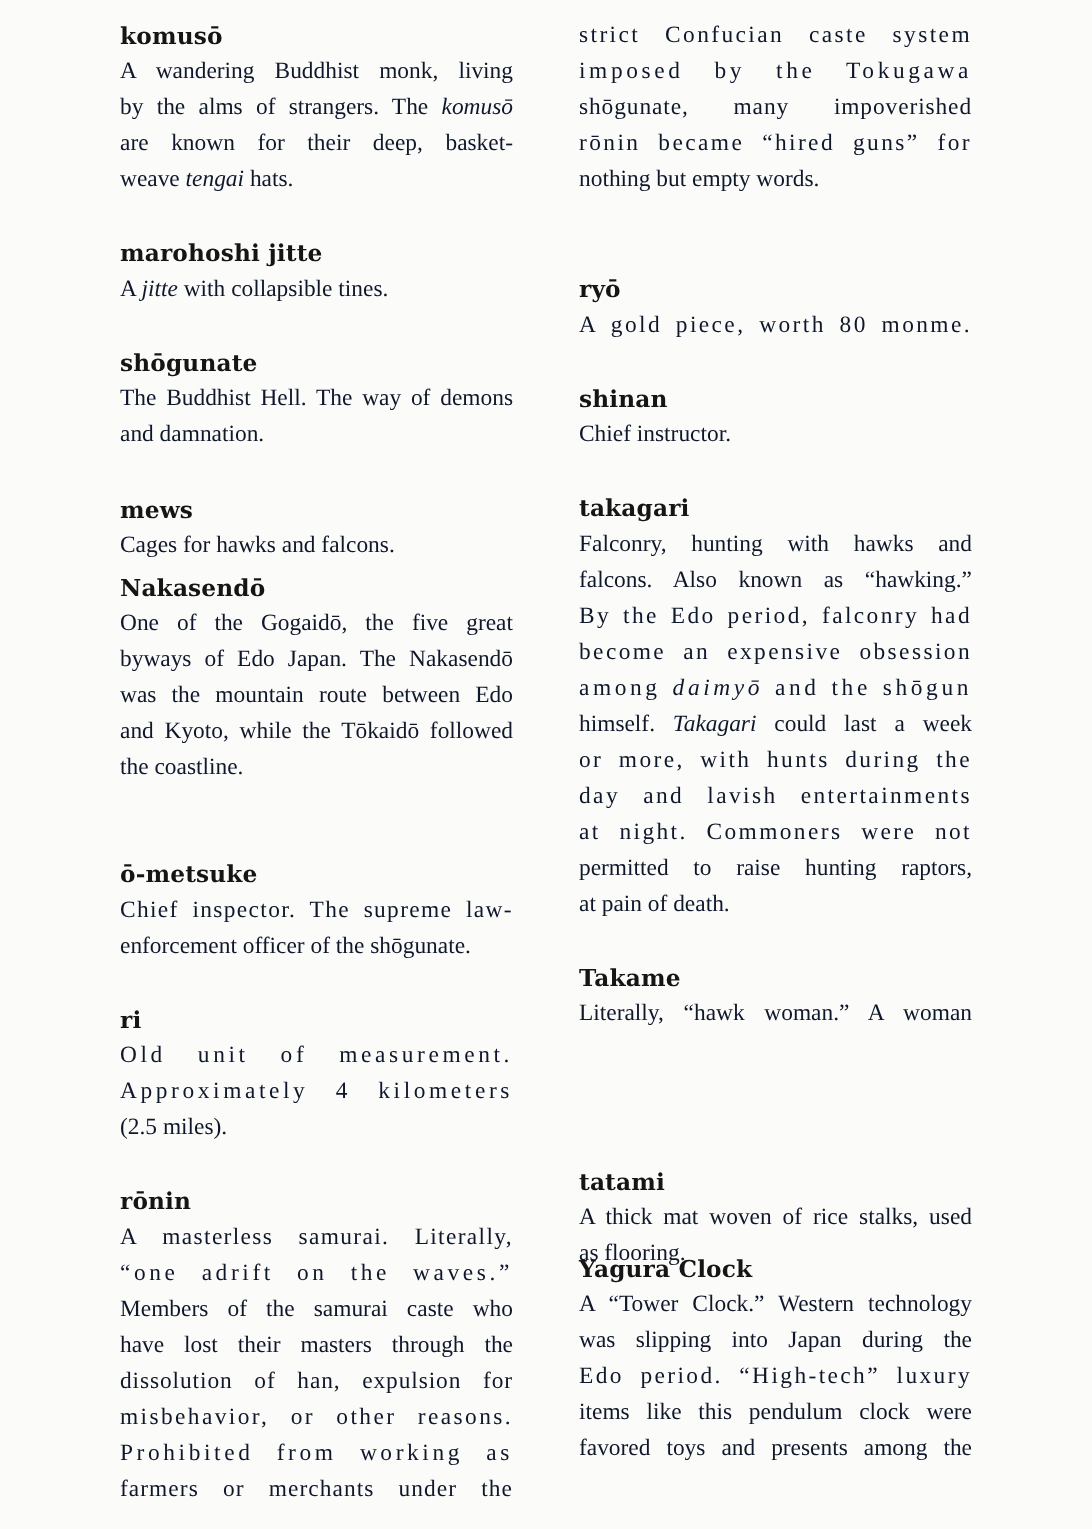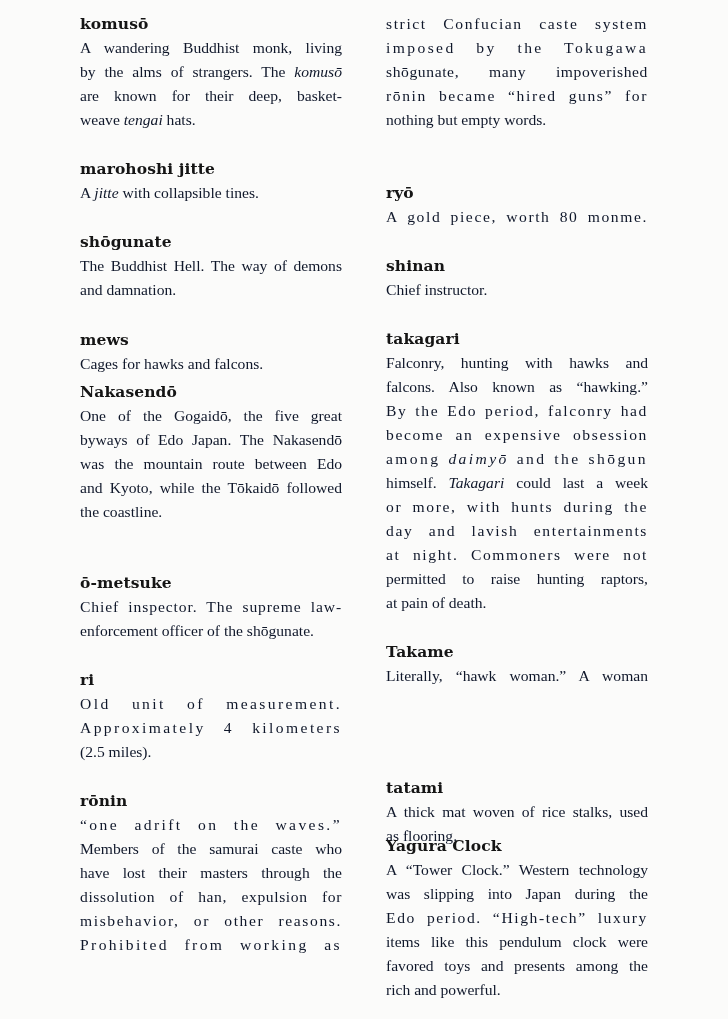--- a/index.html
+++ b/index.html
@@ -117,26 +117,28 @@
     <div class="def">
       <span class="line spaced2">Old unit of measurement.</span>
       <span class="line spaced2">Approximately 4 kilometers</span>
       <span class="line last">(2.5 miles).</span>
     </div>
   </div>
 
   <div class="entry" style="top:789px">
     <div class="term">rōnin</div>
     <div class="def">
+      <span class="line spaced" style="letter-spacing:0.9px">A masterless samurai. Literally,</span>
       <span class="line spaced2">“one adrift on the waves.”</span>
       <span class="line">Members of the samurai caste who</span>
       <span class="line">have lost their masters through the</span>
       <span class="line" style="letter-spacing:0.6px">dissolution of han, expulsion for</span>
       <span class="line spaced">misbehavior, or other reasons.</span>
       <span class="line spaced2">Prohibited from working as</span>
+      <span class="line" style="letter-spacing:0.7px">farmers or merchants under the</span>
     </div>
   </div>
 
 </div>
 
 <div class="col col-right">
 
   <div class="entry" style="top:12px">
     <div class="def">
       <span class="line spaced">strict Confucian caste system</span>
@@ -194,17 +196,16 @@
   </div>
 
   <div class="entry" style="top:834px">
     <div class="term">Yagura Clock</div>
     <div class="def">
       <span class="line">A “Tower Clock.” Western technology</span>
       <span class="line">was slipping into Japan during the</span>
       <span class="line spaced">Edo period. “High-tech” luxury</span>
       <span class="line">items like this pendulum clock were</span>
       <span class="line">favored toys and presents among the</span>
-      <span class="line last">rich and powerful.</span>
     </div>
   </div>
 
 </div>
 
 </body></html>

